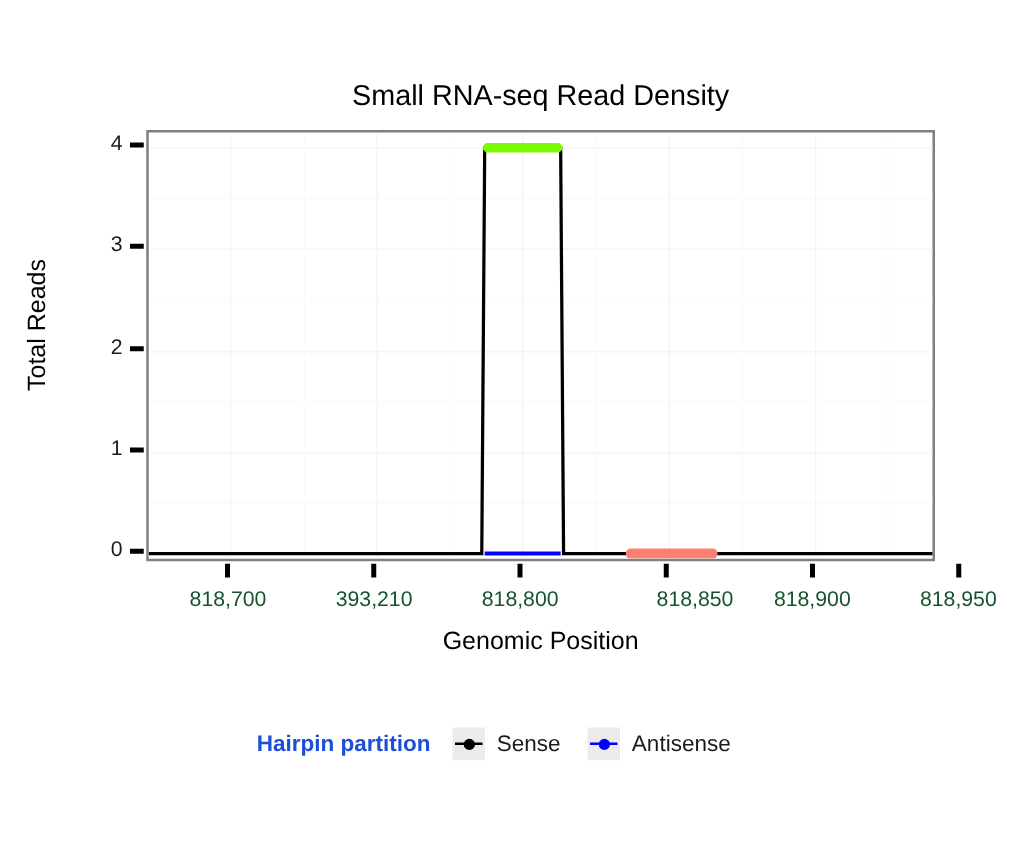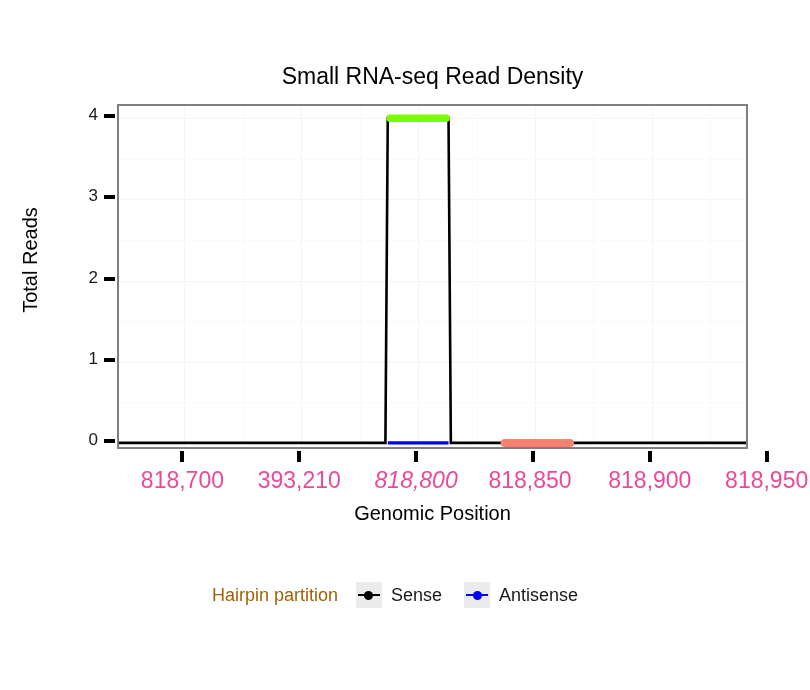--- a/index.html
+++ b/index.html
@@ -103,23 +103,23 @@
     width: 4px;
     height: 11px;
     background: #000;
   }
   .xtick-label {
     position: absolute;
     top: 470px;
     width: 120px;
     margin-left: -60px;
     text-align: center;
-    font-size: 23px;
+    font-size: 17px;
     line-height: 20px;
-    color: #ec4899;
+    color: #14532d;
     white-space: nowrap;
   }
 
   .axis-title-x {
     position: absolute;
     left: 117px;
     top: 501px;
     width: 631px;
     text-align: center;
     font-size: 20px;
@@ -154,22 +154,22 @@
     left: 0;
     top: 580px;
     width: 810px;
     display: flex;
     align-items: center;
     justify-content: center;
     gap: 0px;
   }
   .legend-title {
     font-size: 18px;
-    font-weight: normal;
-    color: #a16207;
+    font-weight: bold;
+    color: #1d4ed8;
     margin-right: 16px;
     white-space: nowrap;
   }
   .legend-entry {
     display: flex;
     align-items: center;
     margin-right: 6px;
   }
   .legend-key {
     width: 30px;
@@ -277,22 +277,22 @@
       <div class="xtick-mark" style="left: 180.437px;"></div>
       <div class="xtick-mark" style="left: 297.289px;"></div>
       <div class="xtick-mark" style="left: 414.141px;"></div>
       <div class="xtick-mark" style="left: 530.993px;"></div>
       <div class="xtick-mark" style="left: 647.844px;"></div>
       <div class="xtick-mark" style="left: 764.696px;"></div>
     </div>
   <div id="xtick-labels">
       <div class="xtick-label" style="left: 182.437px;">818,700</div>
       <div class="xtick-label" style="left: 299.289px;">393,210</div>
-      <div class="xtick-label" style="left: 416.141px; font-style: italic;">818,800</div>
-      <div class="xtick-label" style="left: 530px;">818,850</div>
+      <div class="xtick-label" style="left: 416.141px;">818,800</div>
+      <div class="xtick-label" style="left: 556px;">818,850</div>
       <div class="xtick-label" style="left: 649.844px;">818,900</div>
       <div class="xtick-label" style="left: 766.696px;">818,950</div>
     </div>
 
   <div class="axis-title-x">Genomic Position</div>
 
   <div class="legend">
     <div class="legend-title">Hairpin partition</div>
     <div id="legend-entries" style="display:flex;align-items:center;">
         <div class="legend-entry">

